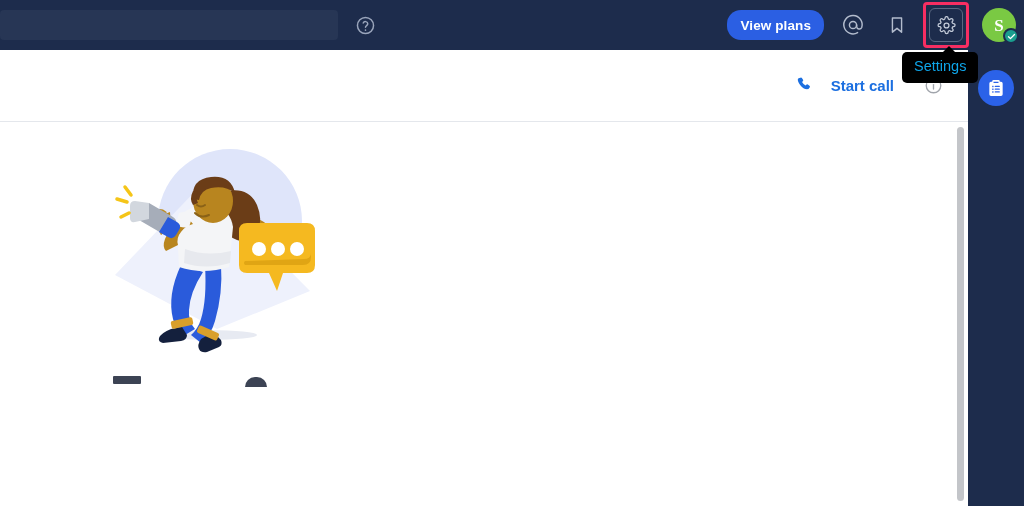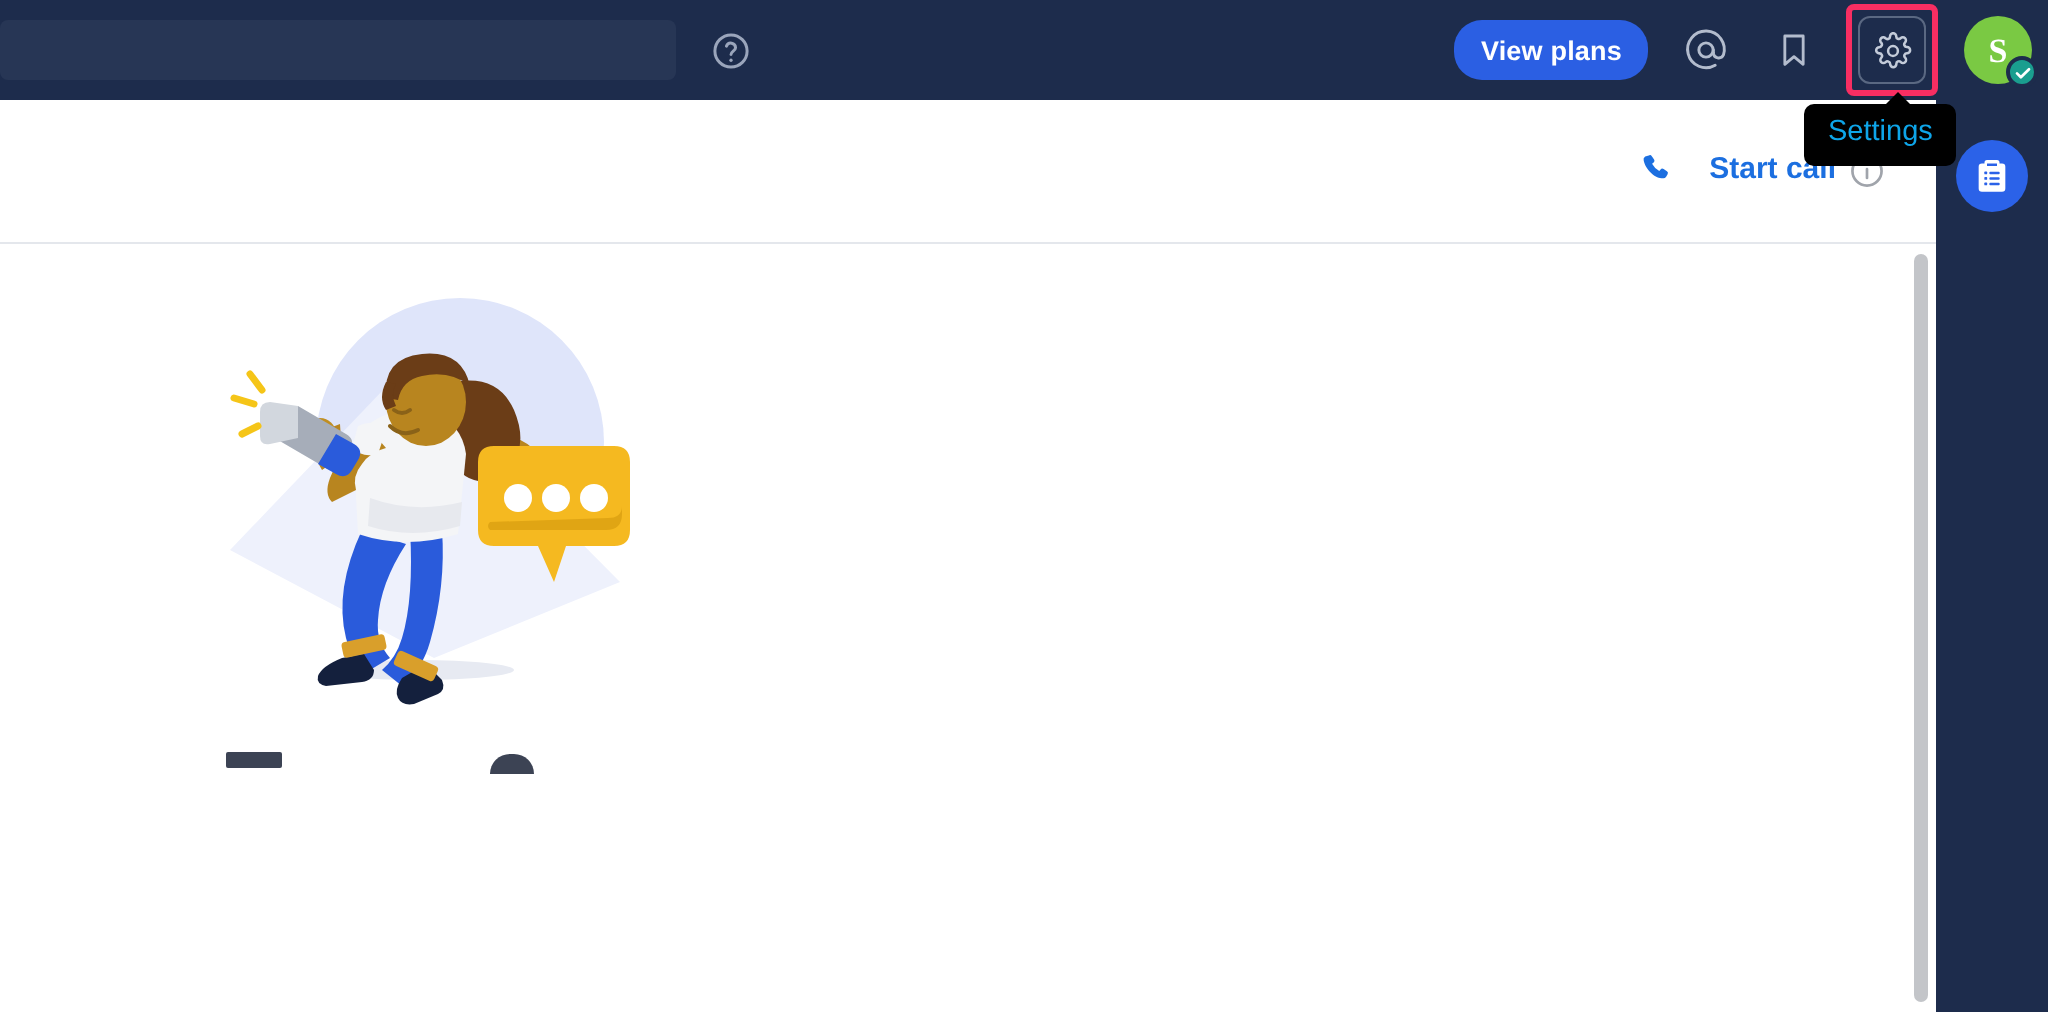--- a/index.html
+++ b/index.html
@@ -153,26 +153,27 @@
     background: #ffffff;
     border-bottom: 1px solid #e4e7ec;
     box-sizing: border-box;
     display: flex;
     align-items: center;
     justify-content: flex-end;
     z-index: 5;
   }
   .start-call {
     display: flex;
+    align-items: center;
     gap: 19px;
     color: #1c6fe0;
     font-size: 15px;
     font-weight: bold;
     cursor: pointer;
-    margin-right: 2px;
+    margin-right: 26px;
   }
   .info-icon-btn {
     width: 26px; height: 26px;
     display: flex; align-items: center; justify-content: center;
     margin-right: 22px;
     cursor: pointer;
   }
 
   
   .main-pane {

